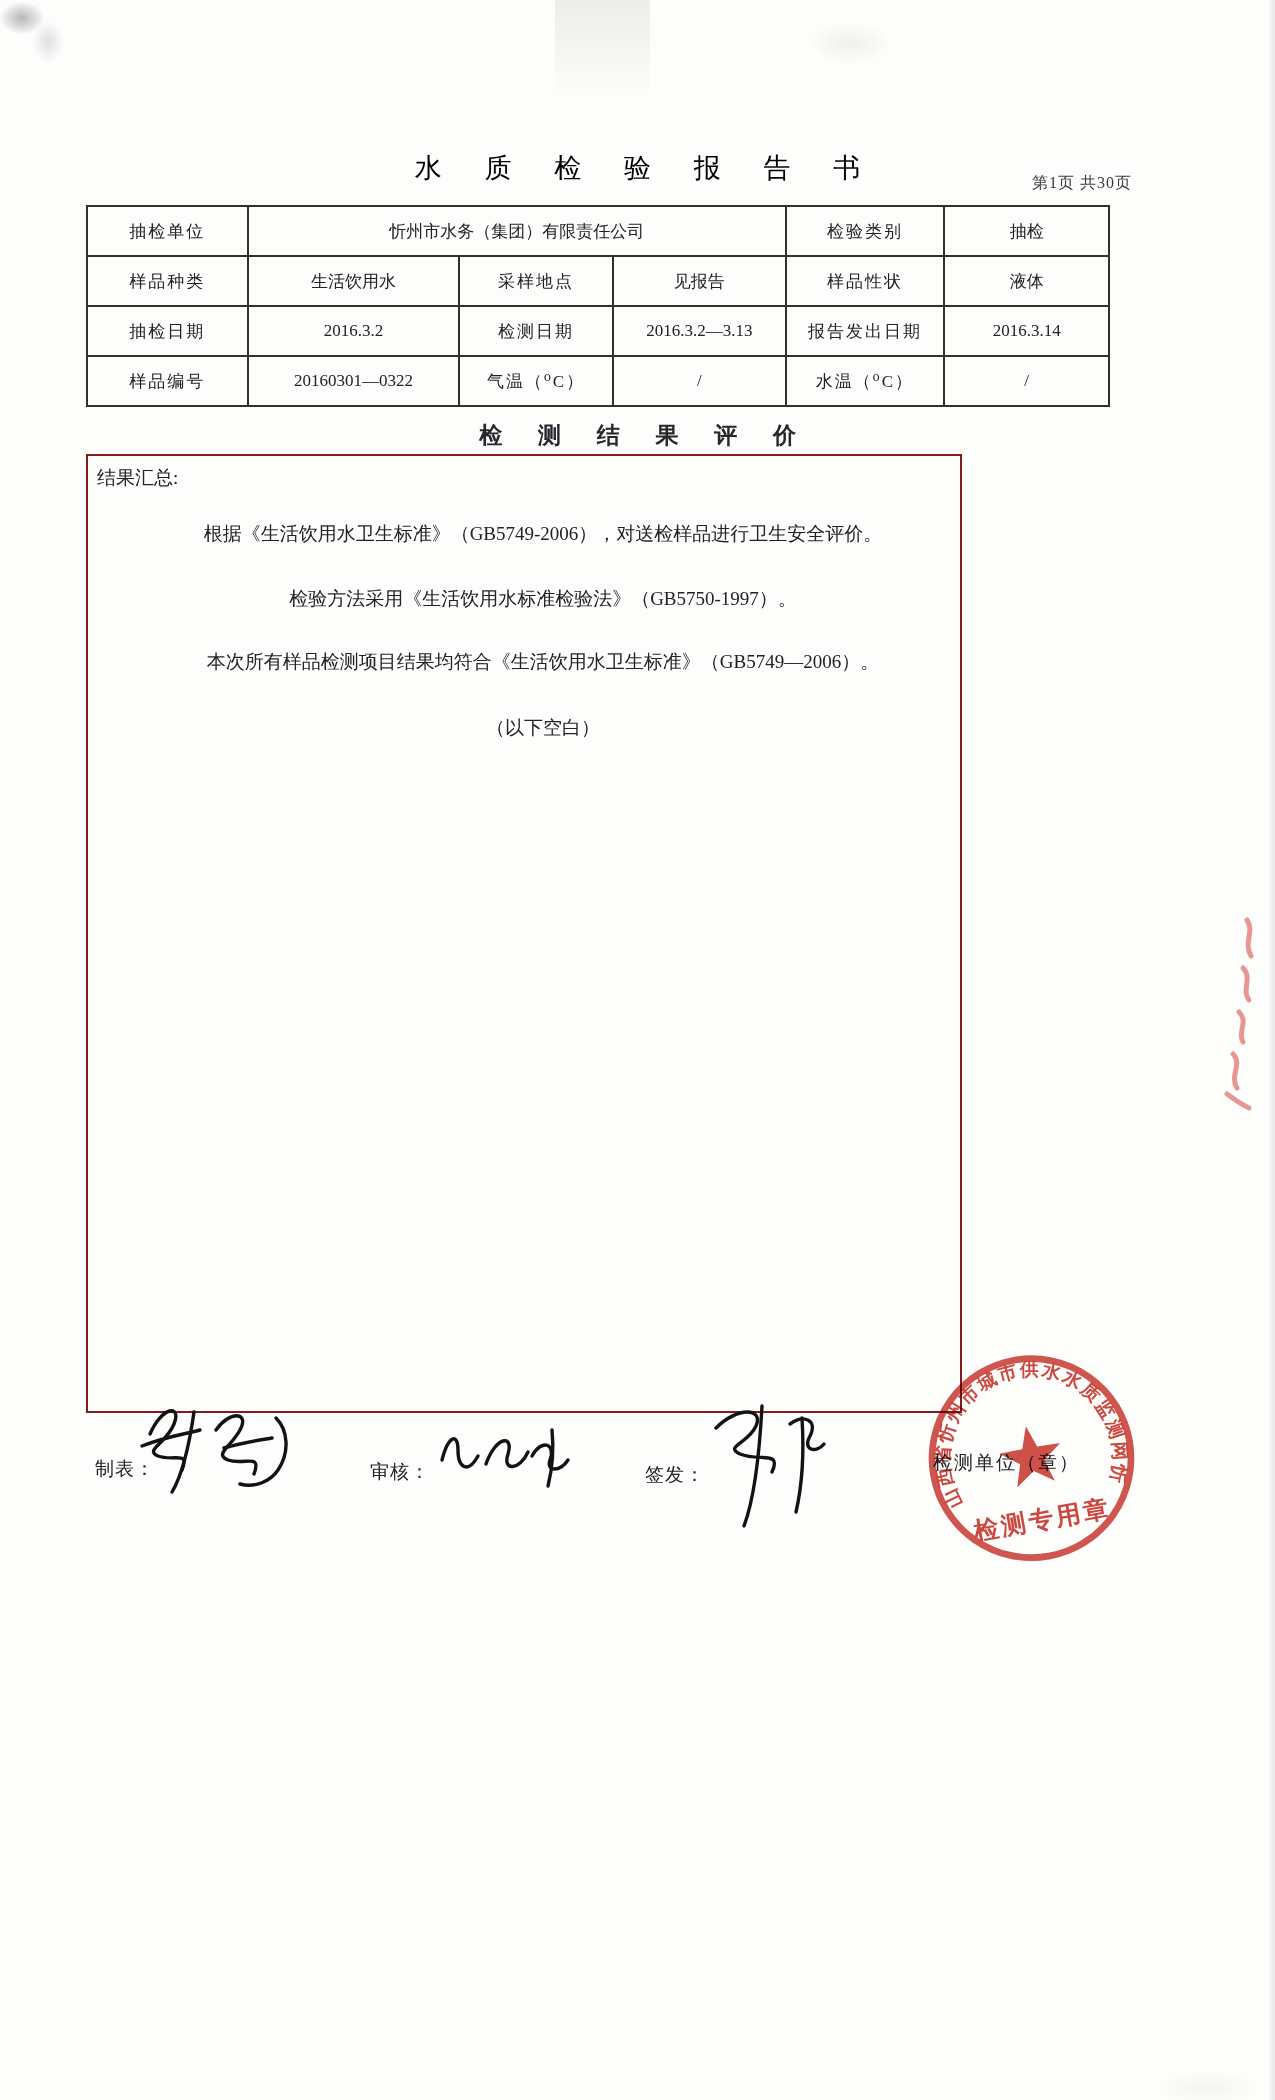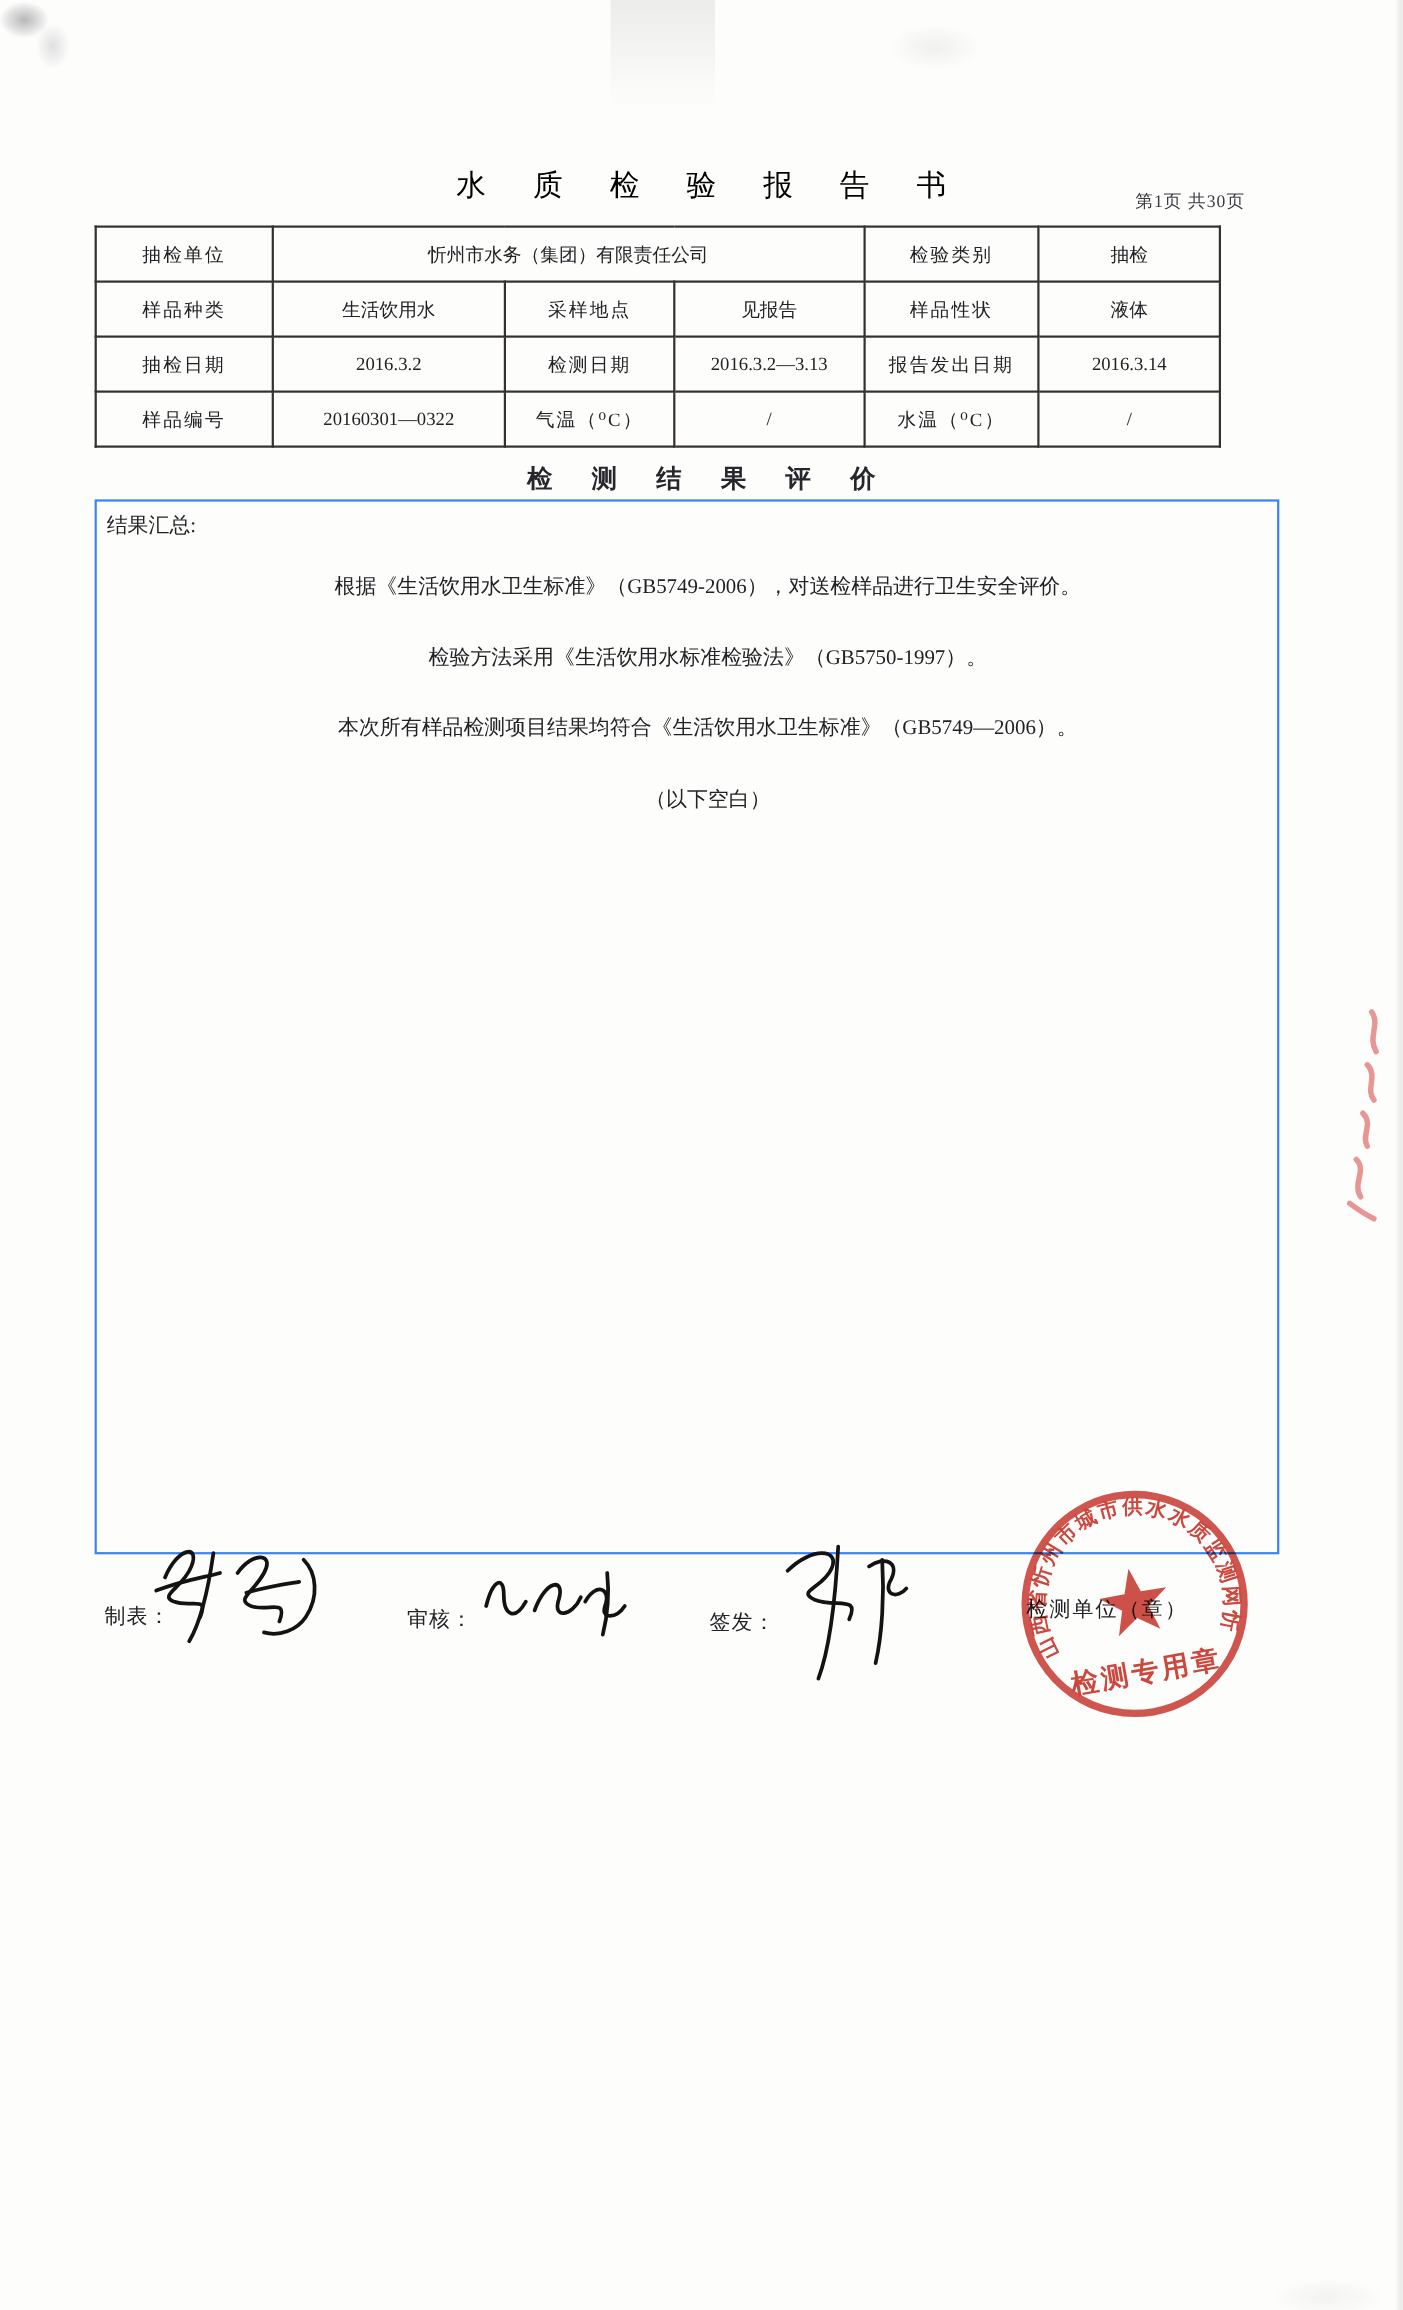--- a/index.html
+++ b/index.html
@@ -68,22 +68,22 @@
   .section-heading {
     position:absolute; top:420px; left:0; width:100%;
     text-align:center;
     font-size:23px; font-weight:bold;
     letter-spacing:15px; text-indent:15px;
     color:#26262c;
   }
 
   .result-box {
     position:absolute; left:86px; top:454px;
-    width:1077px; height:959px;
-    border:2px solid #3b82f6;
+    width:876px; height:959px;
+    border:2px solid #7f1d1d;
     background:transparent;
   }
   .summary-label {
     position:absolute; top:9px; left:9px;
     font-size:19px; color:#222226;
   }
   .result-box p {
     position:absolute; left:26px; right:26px;
     font-size:19px; line-height:27px; color:#222226;
     text-indent:2em;

